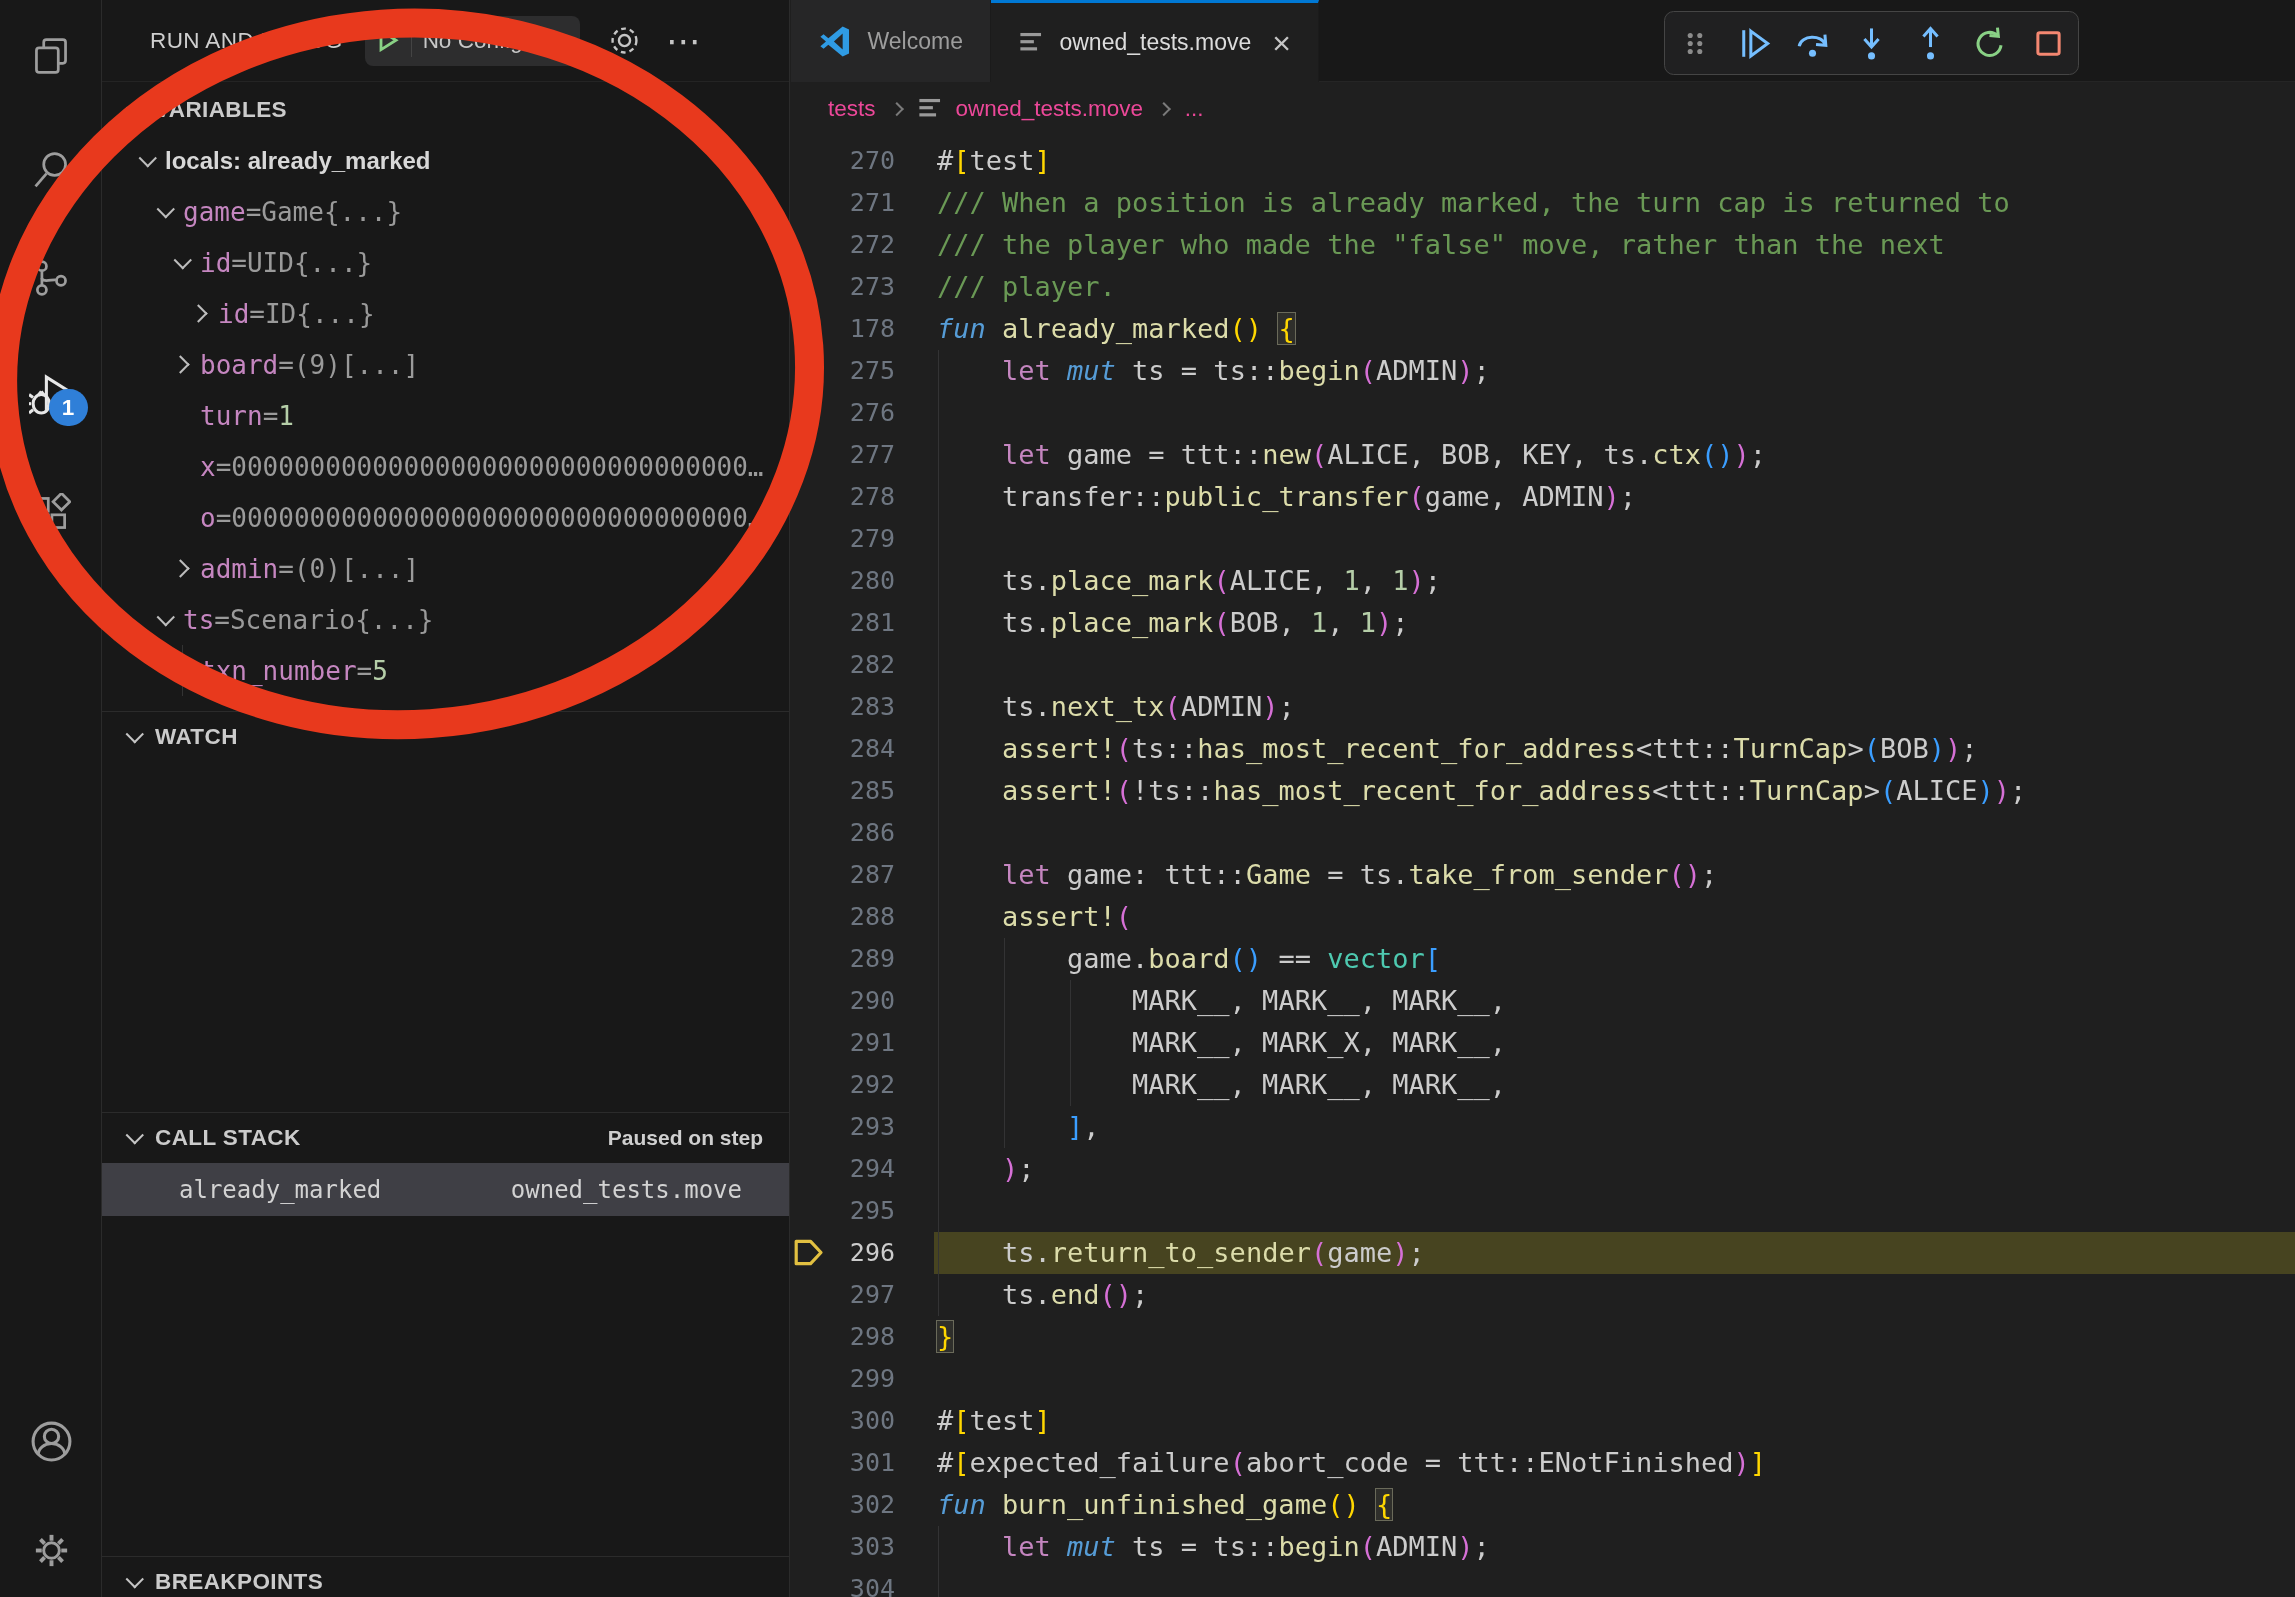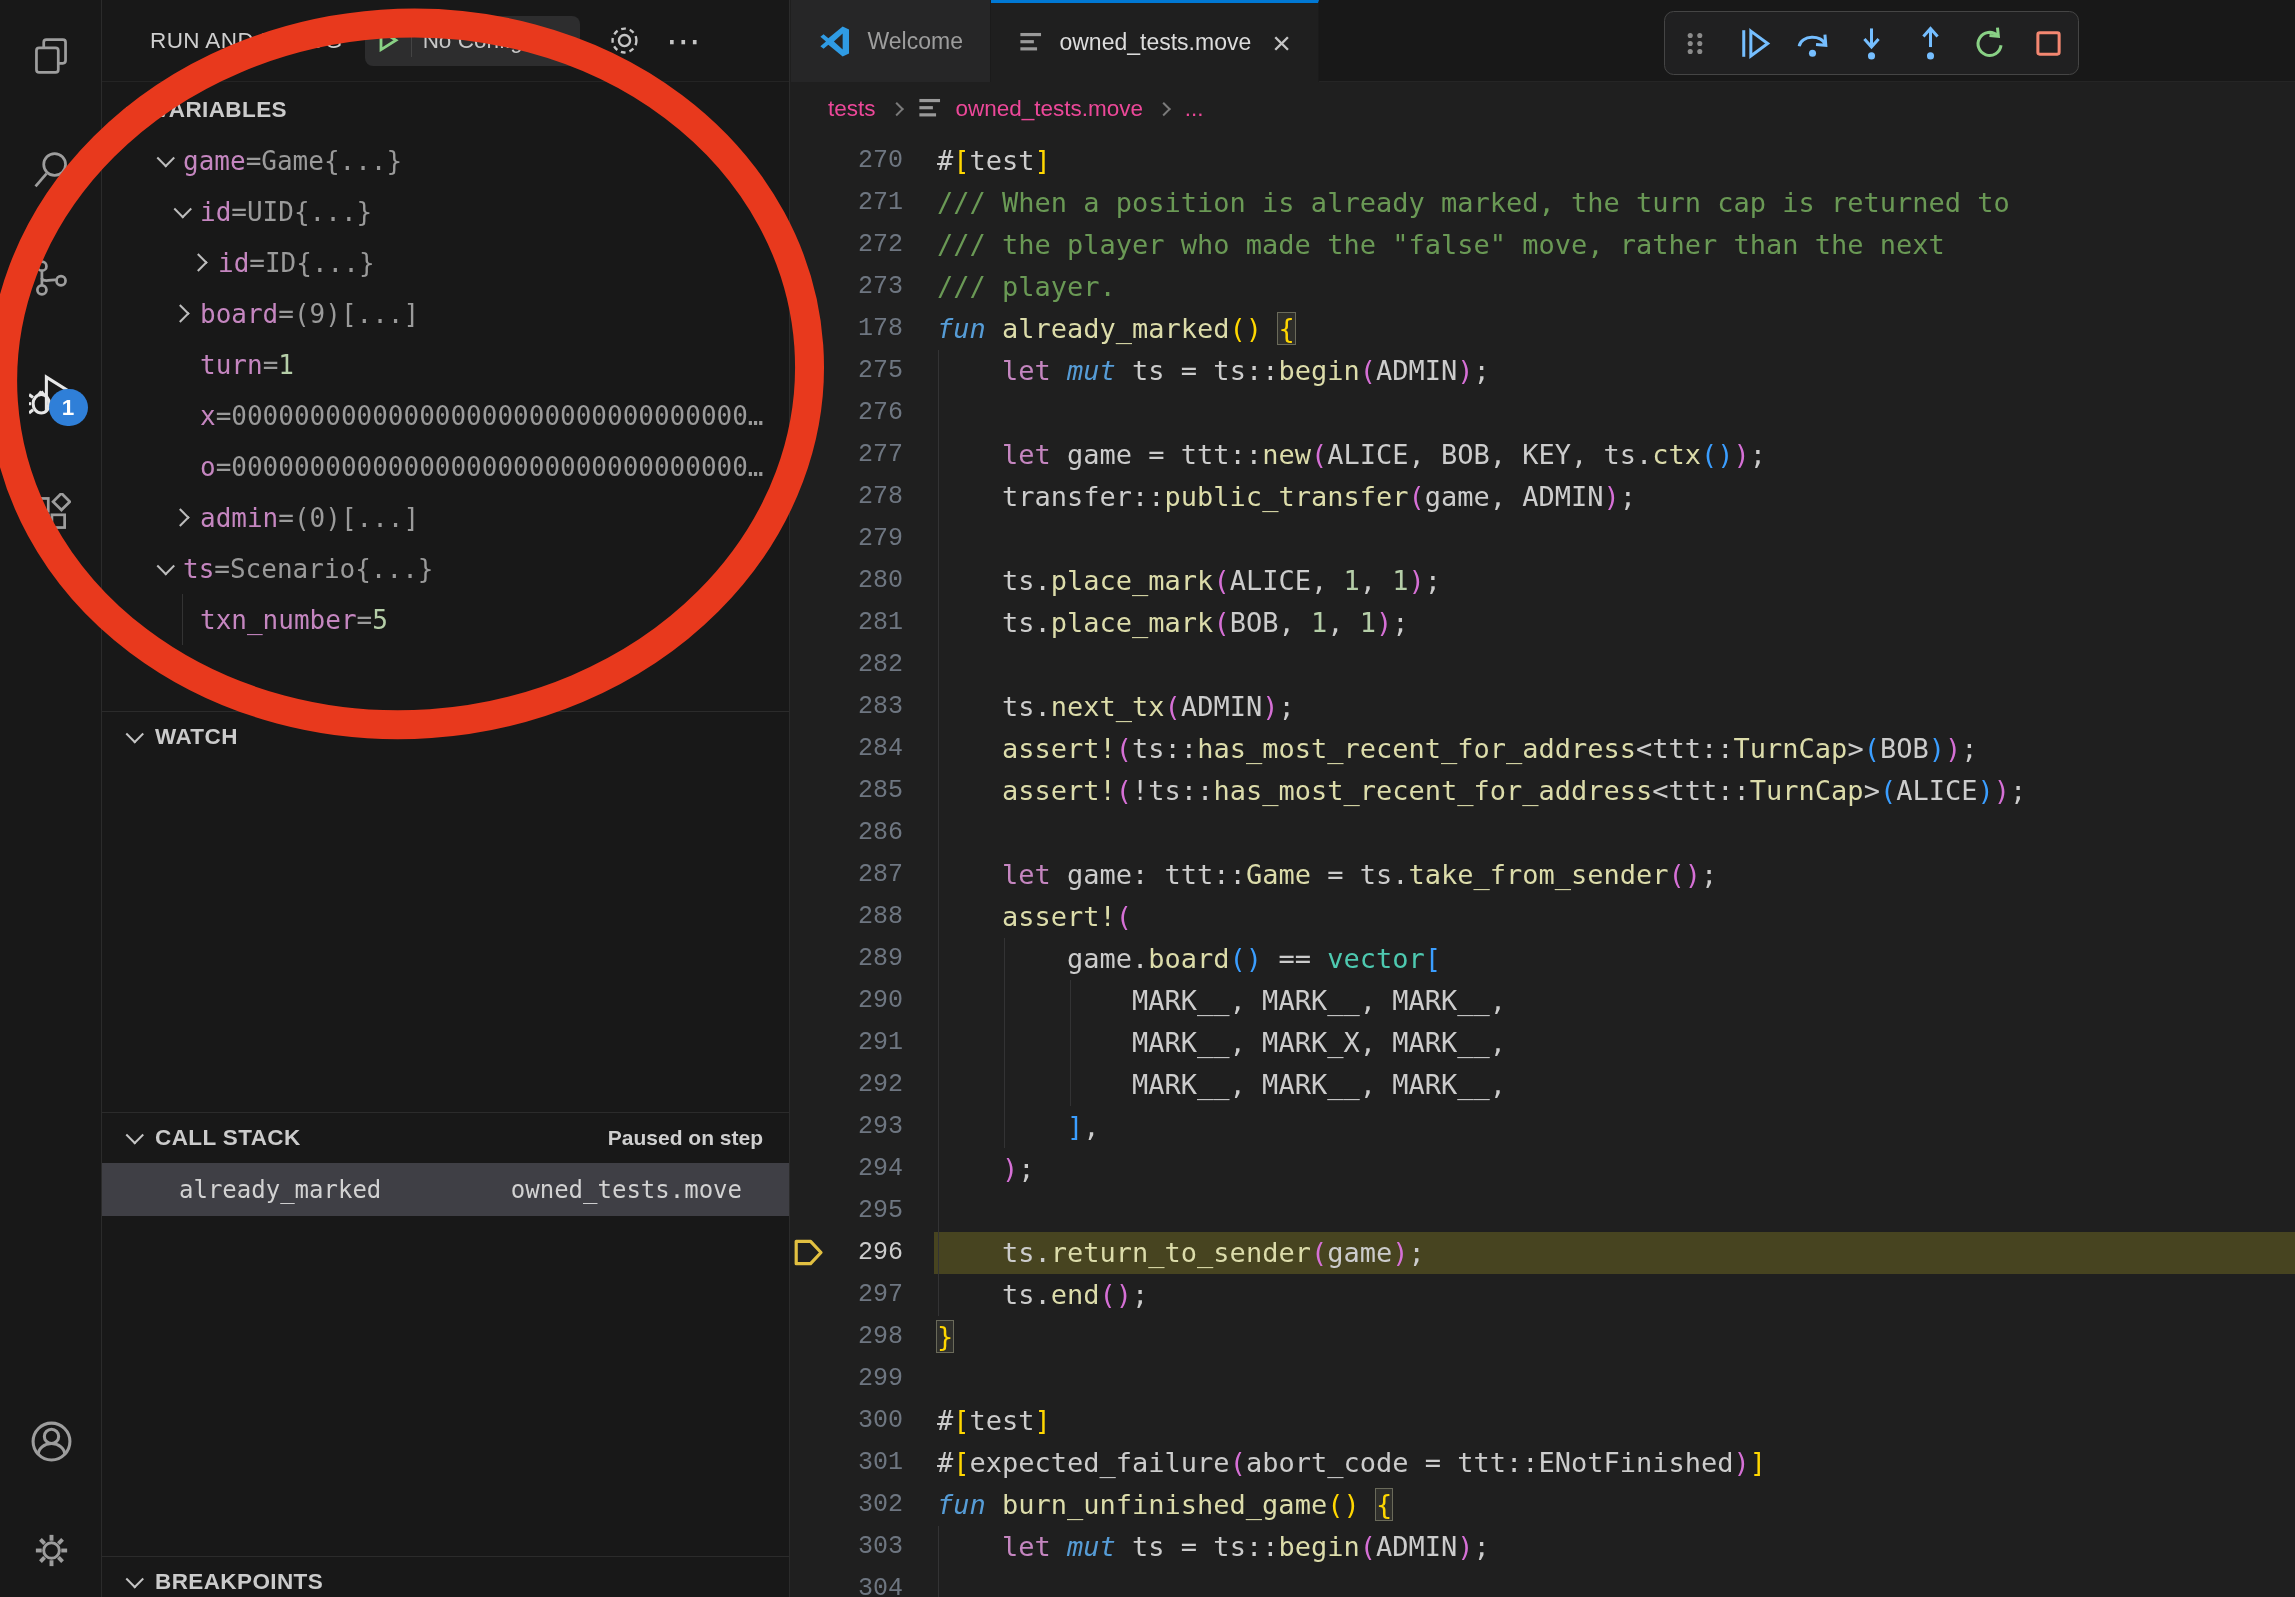--- a/index.html
+++ b/index.html
@@ -92,21 +92,21 @@
             transform:rotate(45deg); margin:0 16px; }
   .bc-first { margin-left:37px; }
   .bc-icon { margin-right:11.3px; }
 
   
   .code { position:absolute; left:0; top:135px; right:0; bottom:0; padding-top:4.8px;
           font-family:"DejaVu Sans Mono","Liberation Mono",monospace; font-size:27px; }
   .cl { position:relative; height:42px; line-height:42px; white-space:pre; }
   .cl .hlband { position:absolute; left:143px; right:0; top:0; bottom:0; background:#474420; }
   .gut { position:absolute; left:0; top:0; width:146px; height:42px; }
-  .num { position:absolute; right:34px; color:#6e7681; font-size:25px; cursor:pointer;font-family:Liberation Mono, monospace; }
+  .num { position:absolute; right:42px; color:#6e7681; font-size:25px; cursor:pointer; }
   .cl.cur .num { color:#cccccc; }
   .gmark { position:absolute; left:1.6px; top:5.6px; }
   .txt { position:absolute; left:146px; top:0; right:0; }
   .guide { position:absolute; top:0; bottom:0; width:0.8px; background:#333334; }
   .tk.pl { color:#cccccc; } .tk.cm { color:#6a9955; } .tk.kb { color:#569cd6;font-style:italic; }
   .tk.kp { color:#c586c0; } .tk.fn { color:#dcdcaa; } .tk.ty { color:#4ec9b0; }
   .tk.nm { color:#b5cea8; } .tk.b1 { color:#ffd700; } .tk.b2 { color:#d670d6; }
   .tk.b3 { color:#3b9eff; }
   .tk.bm { outline:1.6px solid #6a6a5a; background:rgba(120,120,100,.18); }
 
@@ -205,20 +205,24 @@
           </svg>
       </span>
       <span class="sb-more">⋯</span>
     </div>
 
     <div class="section-head" style="top:85px">
       <span class="chev down"></span>
       <span class="section-title">VARIABLES</span>
     </div>
     <div class="vars-tree mono">
+        <div class="tree-row" style="padding-left: 37px;">
+          <span class="chev down"></span>
+          <span class="tr-label-bold">locals: already_marked</span>
+        </div>
         <div class="tree-row" style="padding-left: 55px;">
           <span class="chev down"></span>
           <span class="tr-name">game</span>
           <span class="tr-eq"> = </span>
           <span class="tr-val">Game{...}</span>
         </div>
         <div class="tree-row" style="padding-left: 72px;">
           <span class="chev down"></span>
           <span class="tr-name">id</span>
           <span class="tr-eq"> = </span>

